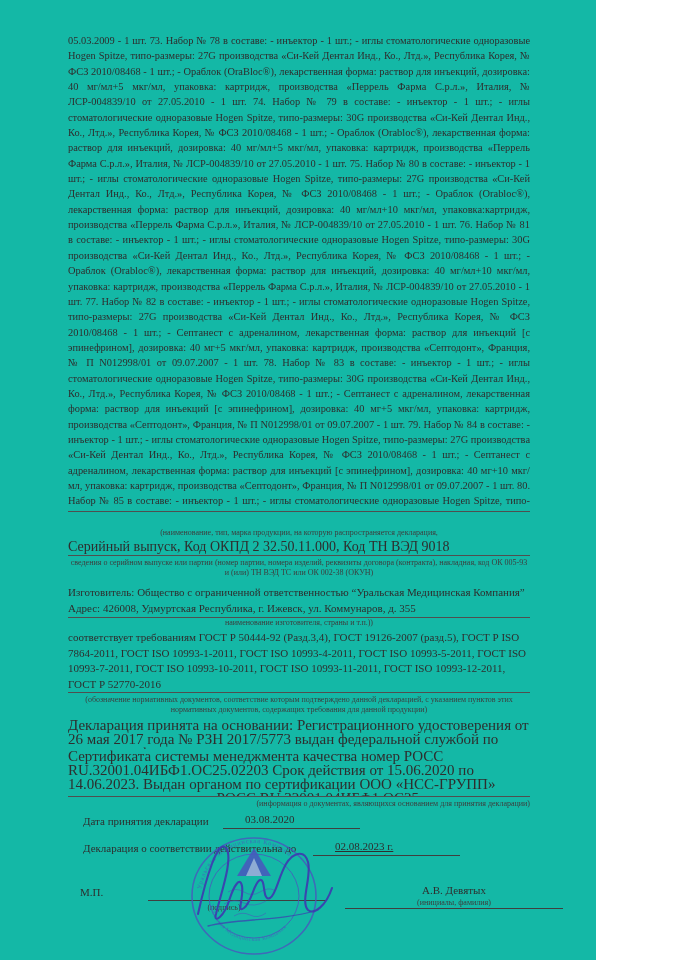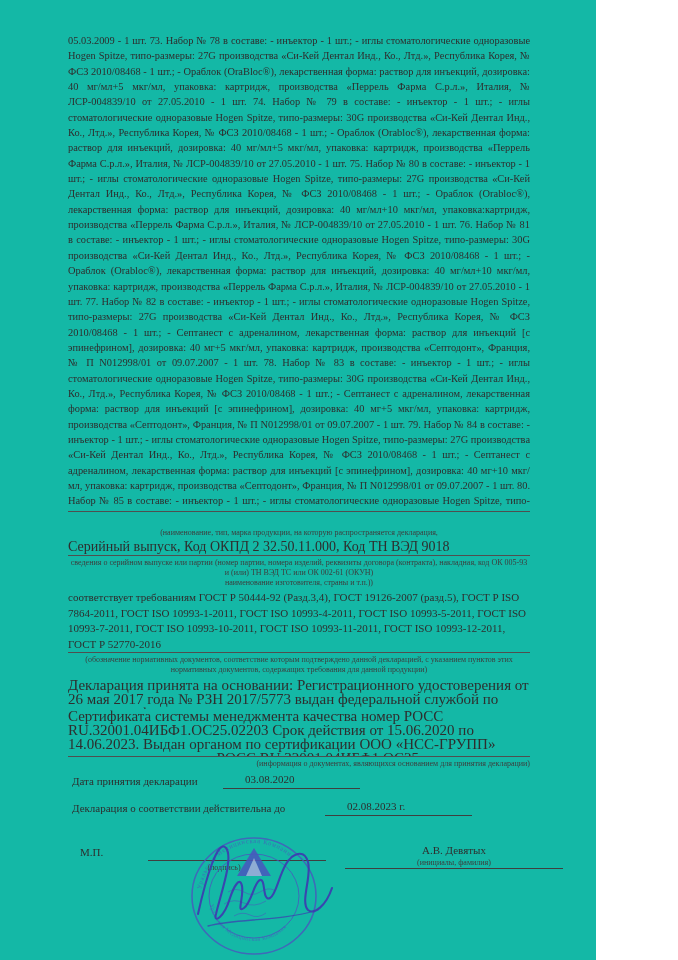--- a/index.html
+++ b/index.html
@@ -36,27 +36,27 @@
   }
   .cap-4 { margin-top:2px; height:20px; overflow:hidden; max-width:530px; margin-left:auto; margin-right:auto; }
   .basis-block { margin-top:3px; font-size:15px; line-height:14px; }
   .basis-p1 { height:31px; overflow:hidden; }
   .basis-p2 { height:47px; overflow:hidden; border-bottom:1px solid #4f4f4f; }
   .cap-5 { margin-top:2px; height:10px; overflow:hidden; text-align:right; }
 
   .date-row { position:relative; height:16px; font-size:11px; }
   .row-accepted { margin-top:6px; }
   .row-valid   { margin-top:11px; }
-  .date-label { position:absolute; left:4px; top:0; white-space:nowrap; }
+  .date-label { position:absolute; left:15px; top:0; white-space:nowrap; }
   .u-line {
     position:absolute; top:-2px; height:16px; border-bottom:1px solid #3f3f3f;
     padding-left:22px; box-sizing:border-box; white-space:nowrap;
   }
   .u-accepted { left:155px; width:137px; }
-  .u-valid    { left:257px; width:147px; }
+  .u-valid    { left:245px; width:147px;text-decoration:underline; }
 
   .sig-area { position:relative; height:80px; margin-top:12px; font-size:11px; }
   .mp { position:absolute; left:12px; top:16px; }
   .sign-line { position:absolute; left:80px; top:30px; width:178px; height:0; border-bottom:1px solid #3f3f3f; }
   .sign-caption { position:absolute; left:80px; top:33px; width:152px; text-align:center; font-size:8px; color:#3d3d3d; }
   .name-wrap {
     position:absolute; left:277px; top:14px; width:218px; text-align:center;
     border-bottom:1px solid #3f3f3f; padding-bottom:12px;
   }
   .name-caption { position:absolute; left:277px; top:28px; width:218px; text-align:center; font-size:8px; color:#3d3d3d; }
@@ -66,22 +66,26 @@
 </head>
 <body>
 
 <div class="page">
   <div class="content">
 
     <div class="body-block">05.03.2009 - 1 шт. 73. Набор № 78 в составе: - инъектор - 1 шт.; - иглы стоматологические одноразовые Hogen Spitze, типо-размеры: 27G производства «Си-Кей Дентал Инд., Ко., Лтд.», Республика Корея, № ФСЗ 2010/08468 - 1 шт.; - Ораблок (OraBloc®), лекарственная форма: раствор для инъекций, дозировка: 40 мг/мл+5 мкг/мл, упаковка: картридж, производства «Перрель Фарма С.р.л.», Италия, № ЛСР-004839/10 от 27.05.2010 - 1 шт. 74. Набор № 79 в составе: - инъектор - 1 шт.; - иглы стоматологические одноразовые Hogen Spitze, типо-размеры: 30G производства «Си-Кей Дентал Инд., Ко., Лтд.», Республика Корея, № ФСЗ 2010/08468 - 1 шт.; - Ораблок (Orabloc®), лекарственная форма: раствор для инъекций, дозировка: 40 мг/мл+5 мкг/мл, упаковка: картридж, производства «Перрель Фарма С.р.л.», Италия, № ЛСР-004839/10 от 27.05.2010 - 1 шт. 75. Набор № 80 в составе: - инъектор - 1 шт.; - иглы стоматологические одноразовые Hogen Spitze, типо-размеры: 27G производства «Си-Кей Дентал Инд., Ко., Лтд.», Республика Корея, № ФСЗ 2010/08468 - 1 шт.; - Ораблок (Orabloc®), лекарственная форма: раствор для инъекций, дозировка: 40 мг/мл+10 мкг/мл, упаковка:картридж, производства «Перрель Фарма С.р.л.», Италия, № ЛСР-004839/10 от 27.05.2010 - 1 шт. 76. Набор № 81 в составе: - инъектор - 1 шт.; - иглы стоматологические одноразовые Hogen Spitze, типо-размеры: 30G производства «Си-Кей Дентал Инд., Ко., Лтд.», Республика Корея, № ФСЗ 2010/08468 - 1 шт.; - Ораблок (Orabloc®), лекарственная форма: раствор для инъекций, дозировка: 40 мг/мл+10 мкг/мл, упаковка: картридж, производства «Перрель Фарма С.р.л.», Италия, № ЛСР-004839/10 от 27.05.2010 - 1 шт. 77. Набор № 82 в составе: - инъектор - 1 шт.; - иглы стоматологические одноразовые Hogen Spitze, типо-размеры: 27G производства «Си-Кей Дентал Инд., Ко., Лтд.», Республика Корея, № ФСЗ 2010/08468 - 1 шт.; - Септанест с адреналином, лекарственная форма: раствор для инъекций [с эпинефрином], дозировка: 40 мг+5 мкг/мл, упаковка: картридж, производства «Септодонт», Франция, № П N012998/01 от 09.07.2007 - 1 шт. 78. Набор № 83 в составе: - инъектор - 1 шт.; - иглы стоматологические одноразовые Hogen Spitze, типо-размеры: 30G производства «Си-Кей Дентал Инд., Ко., Лтд.», Республика Корея, № ФСЗ 2010/08468 - 1 шт.; - Септанест с адреналином, лекарственная форма: раствор для инъекций [с эпинефрином], дозировка: 40 мг+5 мкг/мл, упаковка: картридж, производства «Септодонт», Франция, № П N012998/01 от 09.07.2007 - 1 шт. 79. Набор № 84 в составе: - инъектор - 1 шт.; - иглы стоматологические одноразовые Hogen Spitze, типо-размеры: 27G производства «Си-Кей Дентал Инд., Ко., Лтд.», Республика Корея, № ФСЗ 2010/08468 - 1 шт.; - Септанест с адреналином, лекарственная форма: раствор для инъекций [с эпинефрином], дозировка: 40 мг+10 мкг/мл, упаковка: картридж, производства «Септодонт», Франция, № П N012998/01 от 09.07.2007 - 1 шт. 80. Набор № 85 в составе: - инъектор - 1 шт.; - иглы стоматологические одноразовые Hogen Spitze, типо-размеры: 30G производства «Си-Кей Дентал Инд., Ко., Лтд.», Республика Корея, № ФСЗ 2010/08468 - 1 шт.; - Септанест с адреналином, лекарственная форма; раствор для инъекций [с эпинефрином], дозировка: 40 мг+10 мкг/мл, упаковка: картридж, производства «Септодонт», Франция, № П N012998/01 от 09.07.2007 - 1 шт.</div>
     <div class="small-caption cap-1">(наименование, тип, марка продукции, на которую распространяется декларация,</div>
 
     <div class="serial-line">Серийный выпуск, Код ОКПД 2 32.50.11.000, Код ТН ВЭД 9018</div>
-    <div class="small-caption cap-2">сведения о серийном выпуске или партии (номер партии, номера изделий, реквизиты договора (контракта), накладная, код ОК 005-93 и (или) ТН ВЭД ТС или ОК 002-61 (ОКУН)</div>
+    <div class="small-caption cap-2">сведения о серийном выпуске или партии (номер партии, номера изделий, реквизиты договора (контракта), накладная, код ОК 005-93 и (или) ТН ВЭД ТС или ОК 002-38 (ОКУН)</div>
 
+    <div class="manu-block">
+      <div>Изготовитель: Общество с ограниченной ответственностью “Уральская Медицинская Компания”</div>
+      <div>Адрес: 426008, Удмуртская Республика, г. Ижевск, ул. Коммунаров, д. 355</div>
+    </div>
     <div class="small-caption cap-3">наименование изготовителя, страны и т.п.))</div>
 
     <div class="standards-block">соответствует требованиям ГОСТ Р 50444-92 (Разд.3,4), ГОСТ 19126-2007 (разд.5), ГОСТ Р ISO 7864-2011, ГОСТ ISO 10993-1-2011, ГОСТ ISO 10993-4-2011, ГОСТ ISO 10993-5-2011, ГОСТ ISO 10993-7-2011, ГОСТ ISO 10993-10-2011, ГОСТ ISO 10993-11-2011, ГОСТ ISO 10993-12-2011, ГОСТ Р 52770-2016</div>
     <div class="small-caption cap-4">(обозначение нормативных документов, соответствие которым подтверждено данной декларацией, с указанием пунктов этих нормативных документов, содержащих требования для данной продукции)</div>
 
     <div class="basis-block">
       <div class="basis-p1">Декларация принята на основании: Регистрационного удостоверения от 26 мая 2017 года № РЗН 2017/5773 выдан федеральной службой по надзору в сфере здравоохранения.</div>
       <div class="basis-p2">Сертификата системы менеджмента качества номер РОСС RU.32001.04ИБФ1.ОС25.02203 Срок действия от 15.06.2020 по 14.06.2023. Выдан органом по сертификации ООО «НСС-ГРУПП» аттестат аккредитации РОСС RU.32001.04ИБФ1.ОС25</div>
     </div>
     <div class="small-caption cap-5">(информация о документах, являющихся основанием для принятия декларации)</div>

